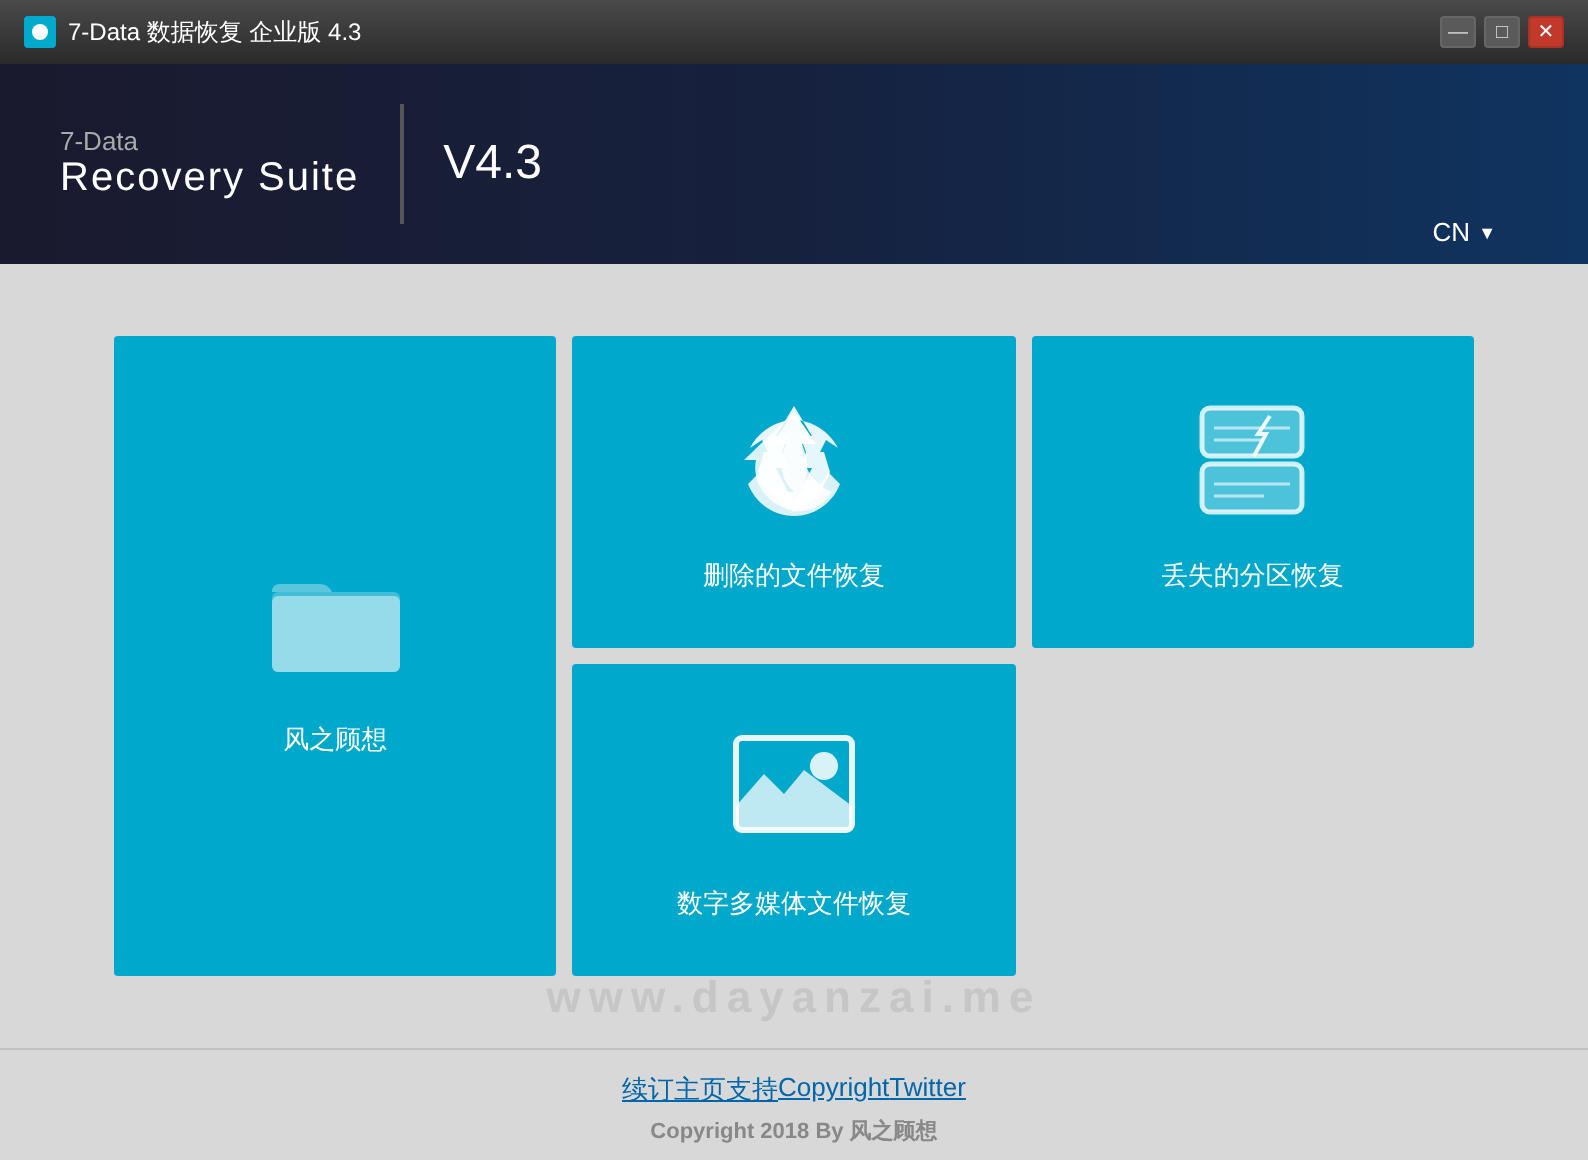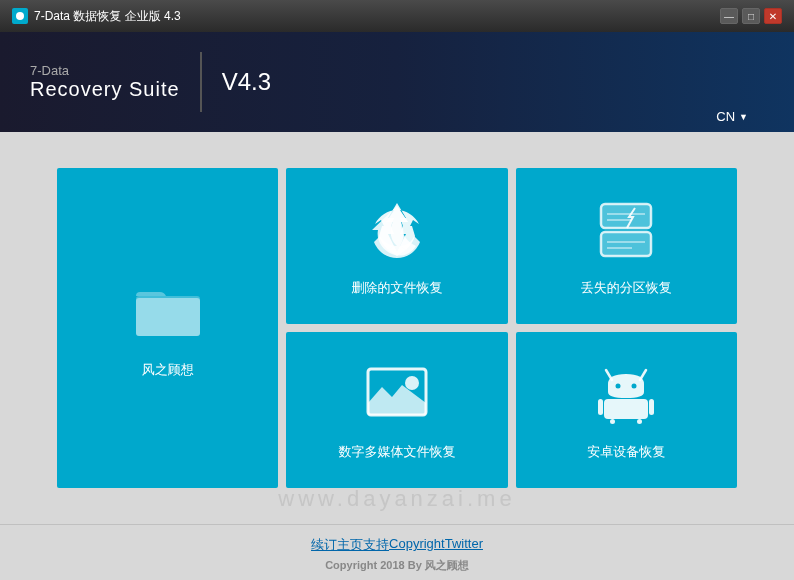--- a/index.html
+++ b/index.html
@@ -204,21 +204,21 @@
       font-size: 11px;
       font-weight: bold;
     }
     .watermark {
       position: absolute;
       bottom: 72px;
       left: 50%;
       transform: translateX(-50%);
       color: rgba(180,180,180,0.5);
       font-size: 22px;
-      font-weight: normal;
+      font-weight: bold;
       letter-spacing: 4px;
       pointer-events: none;
     }
   </style>
 </head>
 <body>
 
 <div class="title-bar">
   <div style="display:flex;align-items:center;">
     <div class="app-icon">
@@ -307,46 +307,20 @@
           <rect x="2" y="2" width="58" height="46" rx="3" stroke="rgba(255,255,255,0.9)" stroke-width="3" fill="none"></rect>
 
           <path d="M2 36 L16 20 L26 30 L36 18 L60 36 L60 48 L2 48 Z" fill="rgba(255,255,255,0.75)"></path>
 
           <circle cx="46" cy="16" r="7" fill="rgba(255,255,255,0.85)"></circle>
         </svg>
       </div>
       <span class="grid-item-label">数字多媒体文件恢复</span>
     </div>
 
-    <div class="grid-item">
-      <div class="icon-container android-icon">
-        <svg viewBox="0 0 56 60" fill="none" xmlns="http://www.w3.org/2000/svg">
-
-          <line x1="14" y1="16" x2="8" y2="6" stroke="rgba(255,255,255,0.9)" stroke-width="2.5" stroke-linecap="round"></line>
-
-          <line x1="42" y1="16" x2="48" y2="6" stroke="rgba(255,255,255,0.9)" stroke-width="2.5" stroke-linecap="round"></line>
-
-          <path d="M10 20 Q10 10 28 10 Q46 10 46 20 L46 28 Q46 34 28 34 Q10 34 10 28 Z" fill="rgba(255,255,255,0.9)"></path>
-
-          <circle cx="20" cy="22" r="2.5" fill="#00a8cc"></circle>
-          <circle cx="36" cy="22" r="2.5" fill="#00a8cc"></circle>
-
-          <rect x="6" y="35" width="44" height="20" rx="4" fill="rgba(255,255,255,0.9)"></rect>
-
-          <rect x="0" y="35" width="5" height="16" rx="2.5" fill="rgba(255,255,255,0.9)"></rect>
-
-          <rect x="51" y="35" width="5" height="16" rx="2.5" fill="rgba(255,255,255,0.9)"></rect>
-
-          <rect x="12" y="55" width="5" height="5" rx="2.5" fill="rgba(255,255,255,0.9)"></rect>
-
-          <rect x="39" y="55" width="5" height="5" rx="2.5" fill="rgba(255,255,255,0.9)"></rect>
-        </svg>
-      </div>
-      <span class="grid-item-label">安卓设备恢复</span>
-    </div>
 
   </div>
 </div>
 
 <div class="footer" style="position:relative;">
   <div class="footer-links">
     <span class="footer-link">续订</span>
     <span class="footer-link">主页</span>
     <span class="footer-link">支持</span>
     <span class="footer-link">Copyright</span>

